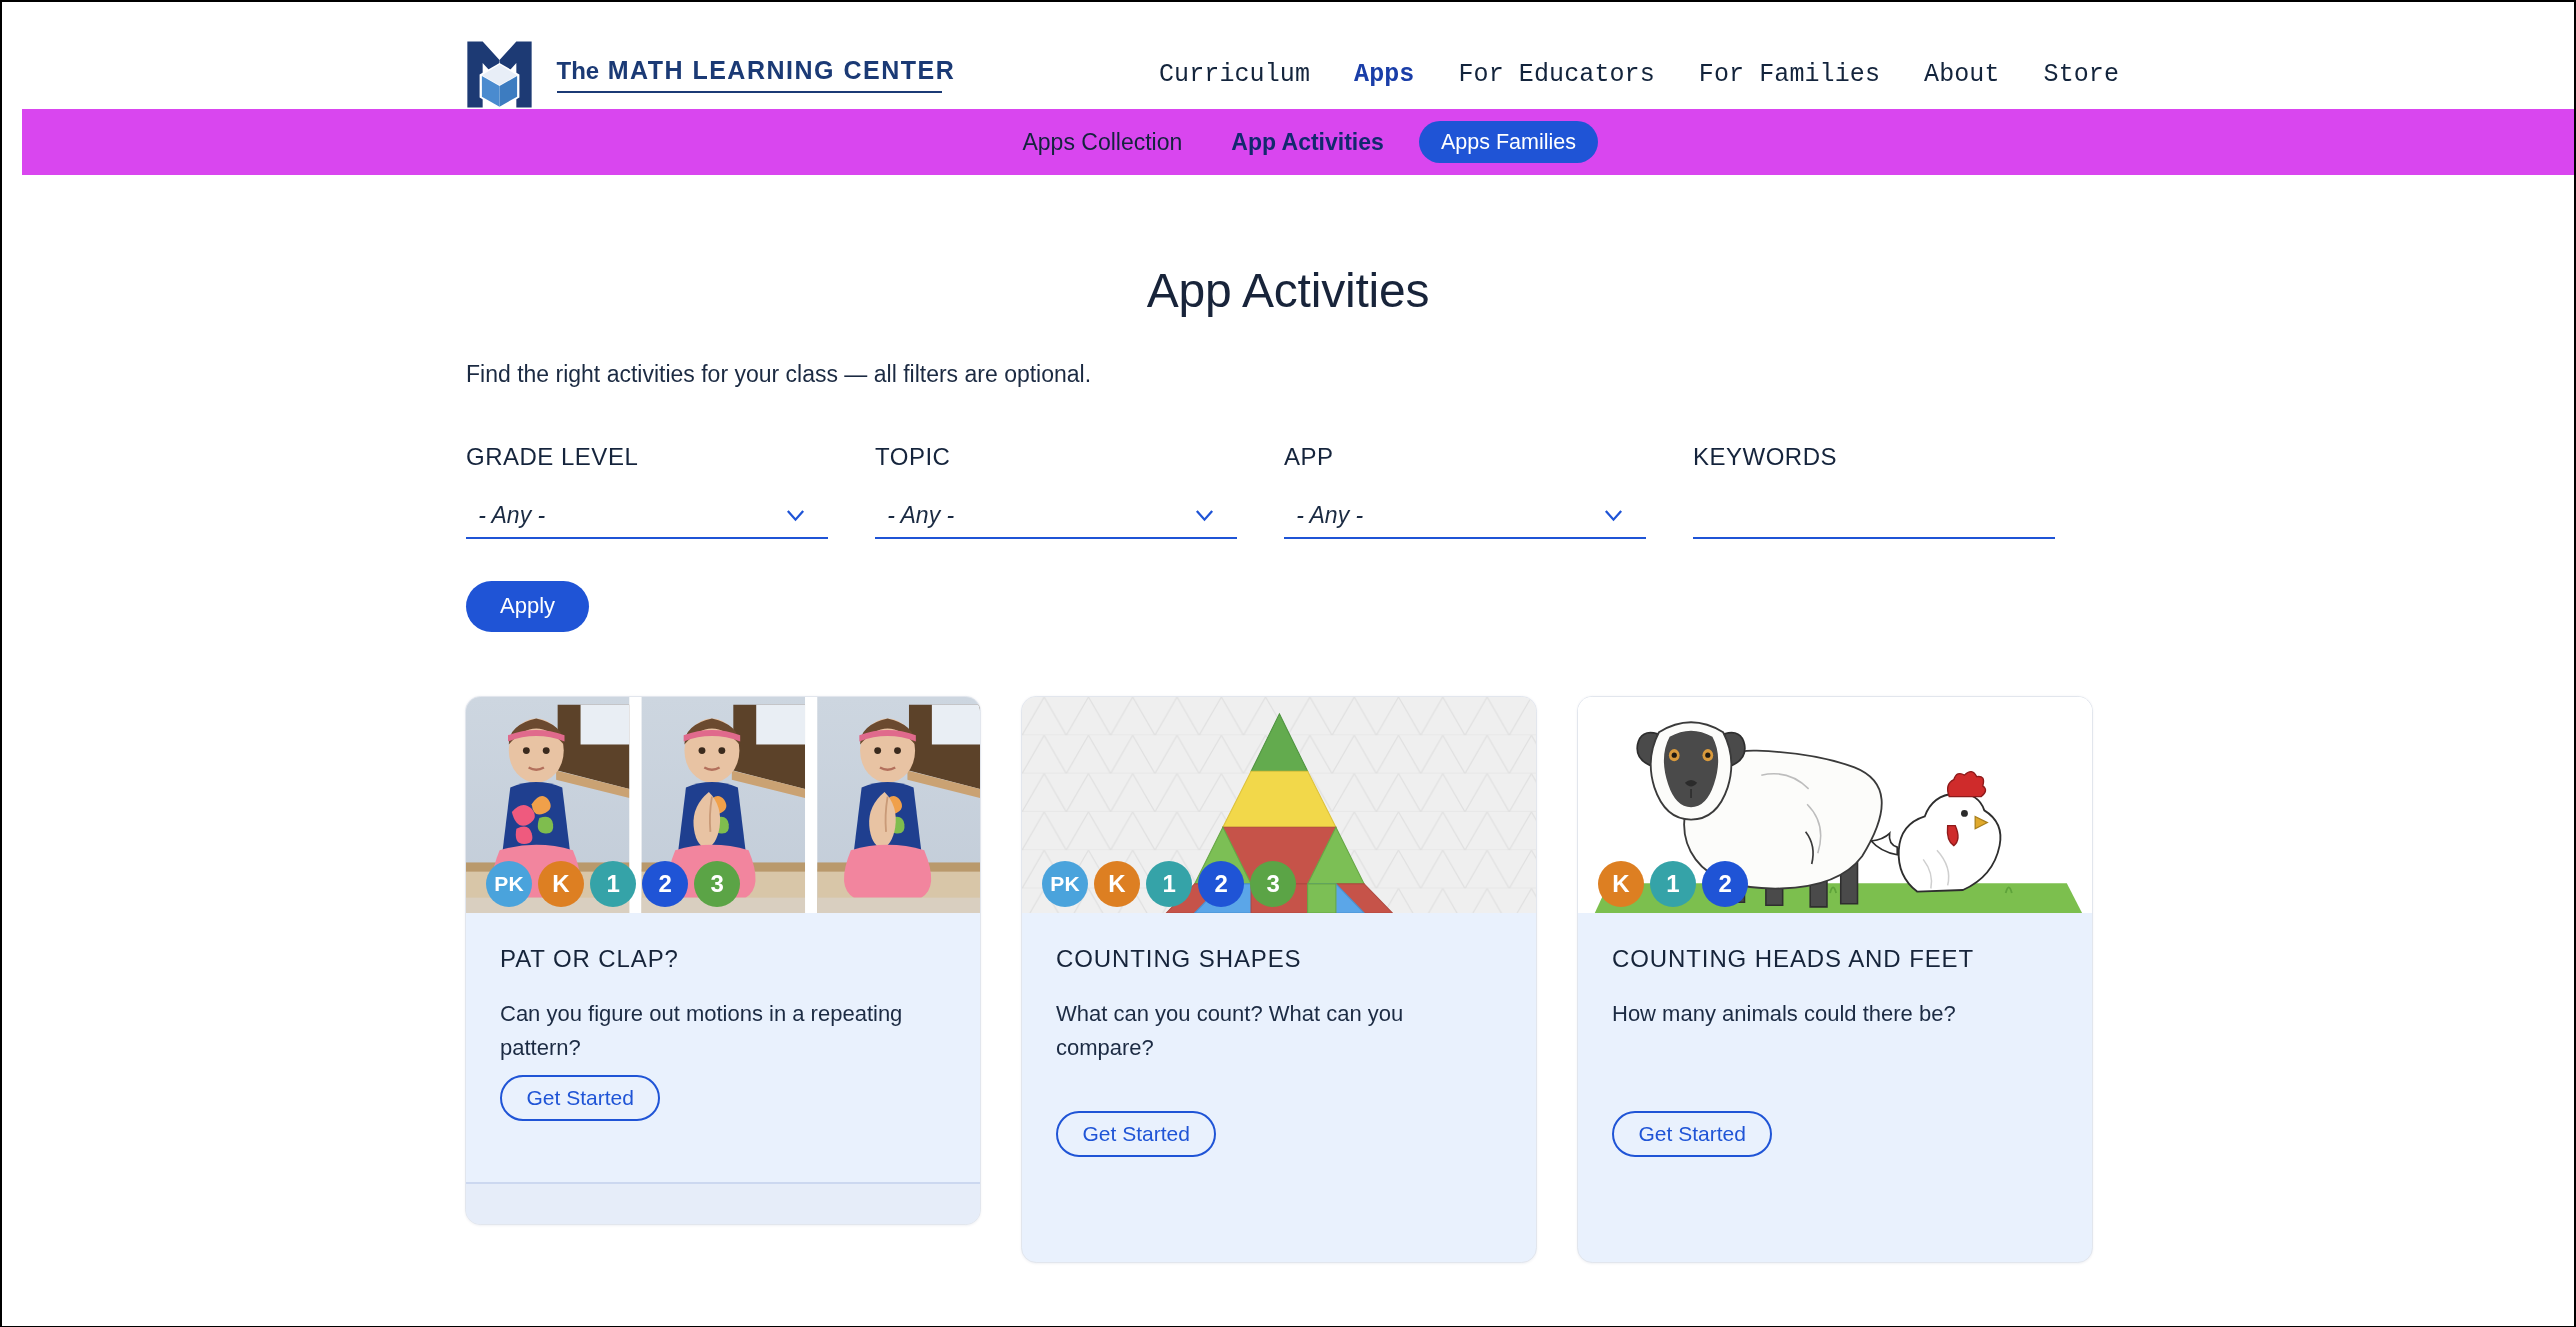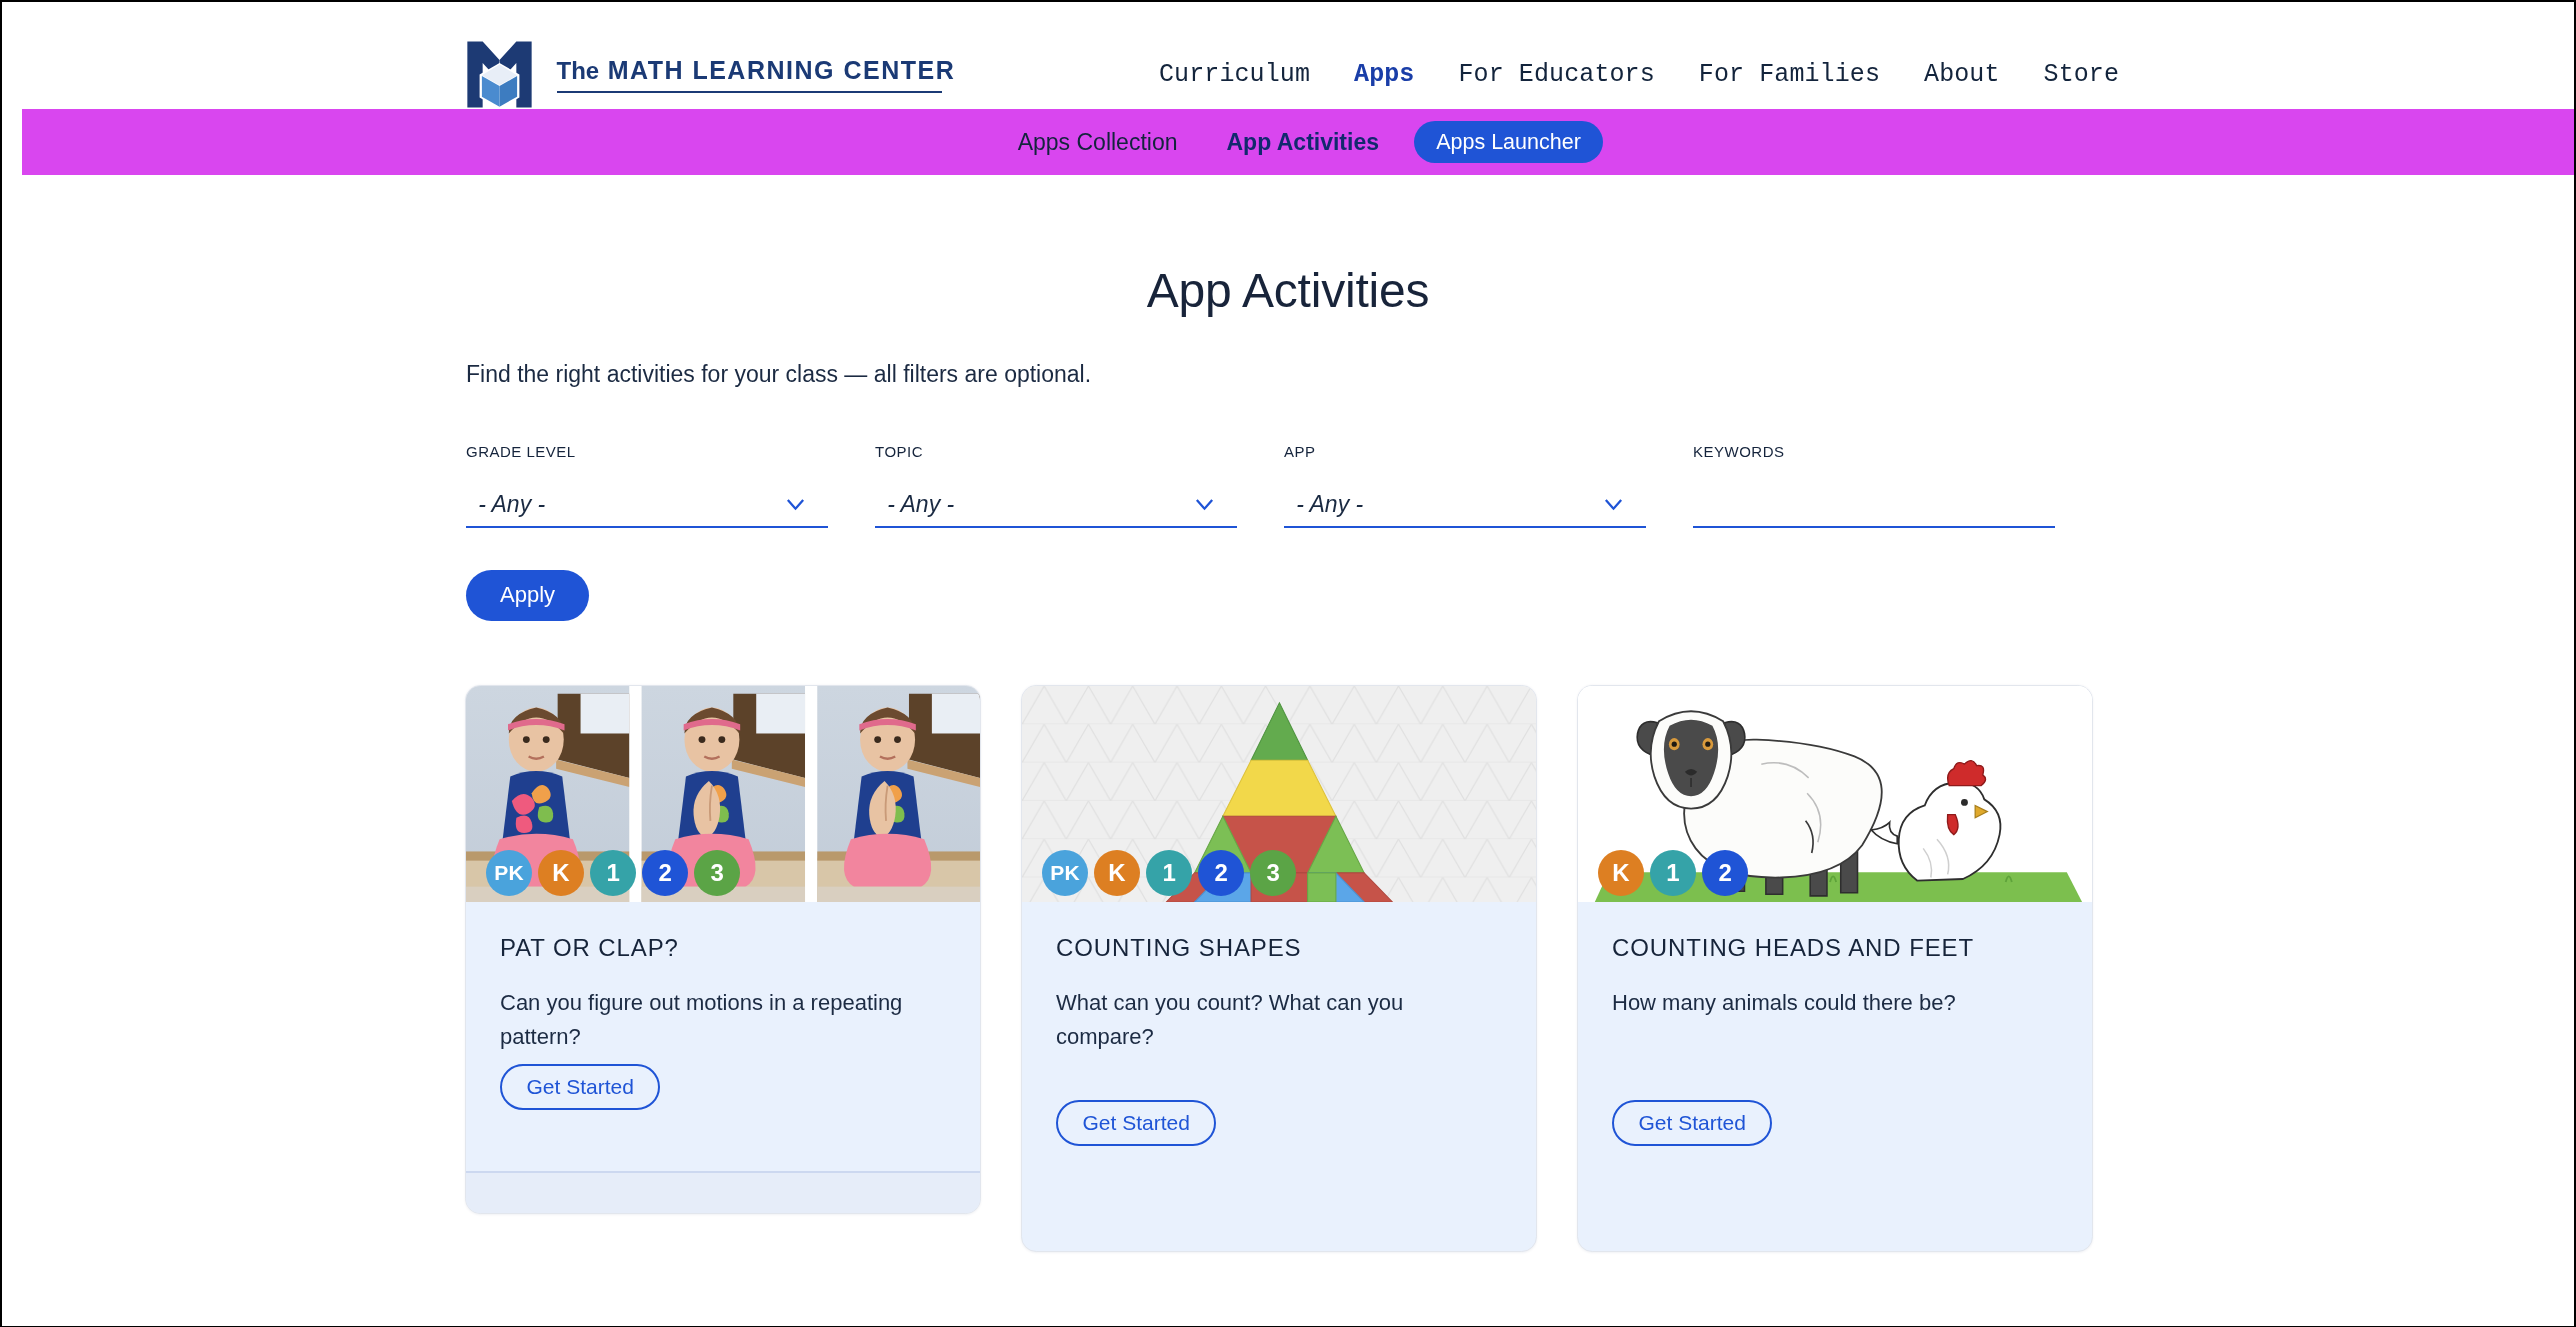--- a/index.html
+++ b/index.html
@@ -117,21 +117,21 @@
     display: flex;
     align-items: flex-start;
     gap: 0;
   }
   .filter {
     width: 362px;
     margin-right: 47px;
   }
   .filter:last-child { margin-right: 0; }
   .filter-label {
-    font-size: 15px;
+    font-size: 24px;
     letter-spacing: 0.5px;
     color: #15243c;
     text-transform: uppercase;
     font-weight: 400;
     margin-bottom: 23px;
   }
   .select-wrap {
     position: relative;
     border-bottom: 2.3px solid #1f54d6;
     height: 43px;
@@ -302,21 +302,21 @@
       <div class="nav-item">For Educators</div>
       <div class="nav-item">For Families</div>
       <div class="nav-item">About</div>
       <div class="nav-item">Store</div>
     </nav>
   </div>
 
   <div class="subnav">
     <div class="subnav-item">Apps Collection</div>
     <div class="subnav-item current">App Activities</div>
-    <div class="subnav-pill">Apps Launcher</div>
+    <div class="subnav-pill">Apps Families</div>
   </div>
 
   <div class="content">
 
     <h1 class="page-title">App Activities</h1>
     <p class="intro">Find the right activities for your class — all filters are optional.</p>
 
     <div class="filters">
 
       <div class="filter">

